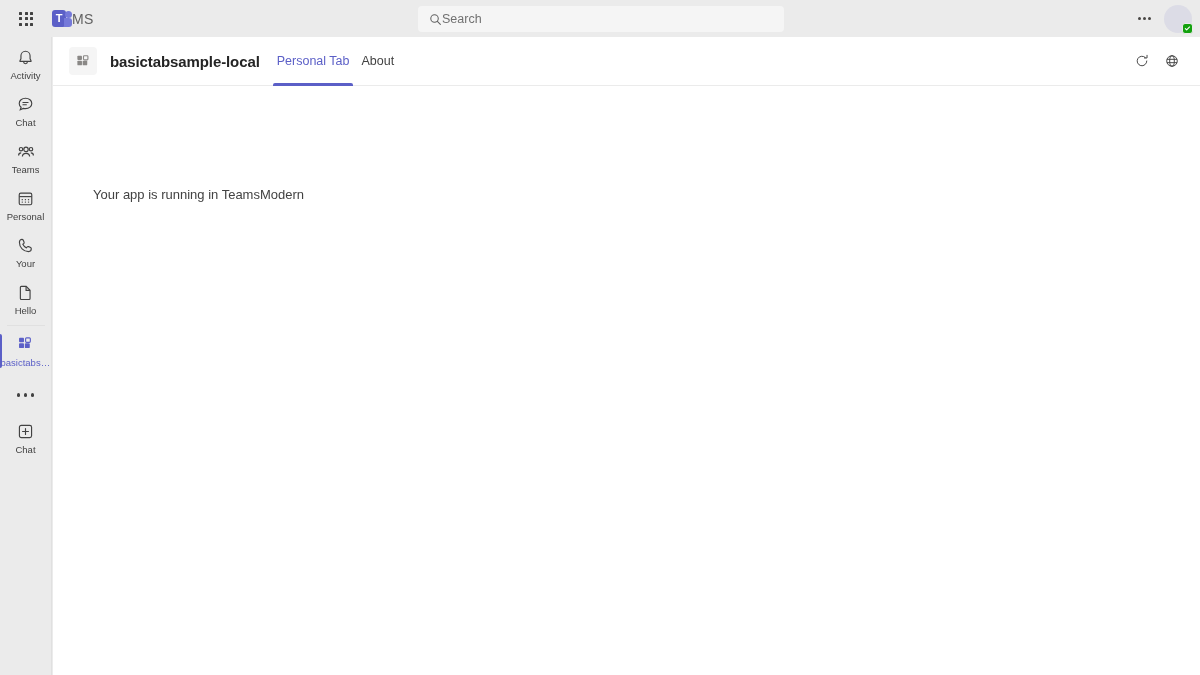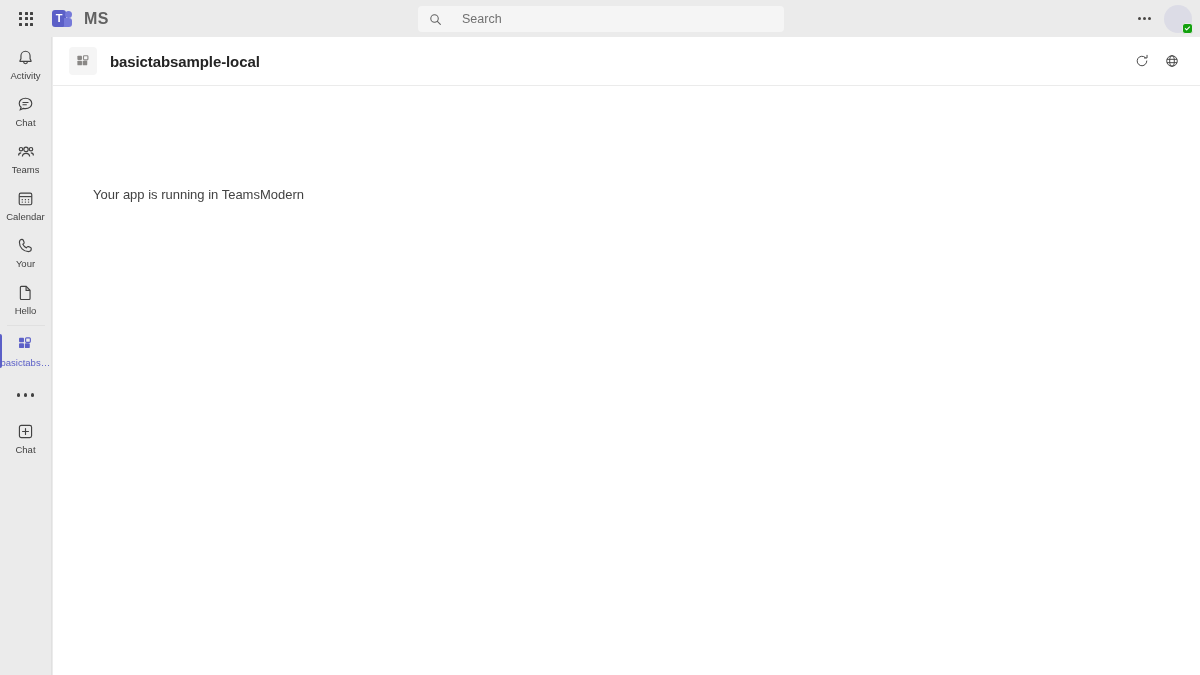--- a/index.html
+++ b/index.html
@@ -23,30 +23,30 @@
   .teams-logo { margin-left: 10px; width: 20px; height: 20px; position: relative; cursor: pointer; }
   .teams-logo .sq { position: absolute; left: 0; top: 1px; width: 14px; height: 17px;
     background: #5b5fc7; border-radius: 3px; }
   .teams-logo .tletter { position: absolute; left: 0; top: 1px; width: 14px; height: 17px;
     color: #fff; font-size: 11px; font-weight: bold; display: flex;
     align-items: center; justify-content: center; font-family: "Liberation Sans", sans-serif; }
   .teams-logo .pcircle { position: absolute; right: 0; top: 2px; width: 7px; height: 7px;
     border-radius: 50%; background: #7579d9; }
   .teams-logo .pbody { position: absolute; right: 0; top: 9px; width: 8px; height: 9px;
     border-radius: 0 3px 3px 0; background: #7579d9; }
-  .ms-tag { margin-left: 12px; font-size: 16px; color: #616161; letter-spacing: .3px; font-weight: bold; }
+  .ms-tag { margin-left: 0; font-size: 14px; color: #616161; letter-spacing: .3px; }
 
   .searchwrap { position: absolute; left: 418px; top: 6px; width: 366px; height: 26px; }
   .searchbox {
     width: 100%; height: 100%; background: #f5f5f5; border: none; border-radius: 4px;
     display: flex; align-items: center; padding-left: 11px; cursor: text;
   }
   .search-ic { width: 13px; height: 13px; flex: 0 0 auto; }
   .search-input {
-    border: none; outline: none; background: transparent; margin-left: 20px;
+    border: none; outline: none; background: transparent; margin-left: 0;
     font-family: "Liberation Sans", sans-serif; font-size: 12.5px; color: #616161; width: 300px;
   }
   .search-input::placeholder { color: #717171; }
 
   .topright { position: absolute; right: 8px; top: 0; height: 37px; display: flex; align-items: center; }
   .ellipsis-btn { width: 28px; height: 28px; display: flex; align-items: center;
     justify-content: center; cursor: pointer; }
   .ellipsis-btn span { display: block; width: 3px; height: 3px; border-radius: 50%;
     background: #484644; margin: 0 1px; }
   .avatar-wrap { position: relative; width: 28px; height: 28px; margin-left: 6px; cursor: pointer; }
@@ -213,21 +213,21 @@
     </div>
 
     <div class="rail-item">
       <span class="ic">
         <svg width="19" height="19" viewBox="0 0 20 20" fill="none" stroke="#424242" stroke-width="1.2">
           <rect x="3.4" y="4.4" width="13.2" height="12.2" rx="1.6"></rect>
           <path d="M3.4 8.0h13.2"></path>
           <path d="M6.6 11.2h.01M9.9 11.2h.01M13.2 11.2h.01M6.6 13.8h.01M9.9 13.8h.01M13.2 13.8h.01" stroke-linecap="round" stroke-width="1.5"></path>
         </svg>
       </span>
-      <span class="lbl">Calendar</span>
+      <span class="lbl">Personal</span>
     </div>
 
     <div class="rail-item">
       <span class="ic">
         <svg width="19" height="19" viewBox="0 0 20 20" fill="none" stroke="#424242" stroke-width="1.2">
           <path d="M6.2 3.6c.8 0 1.3.5 1.6 1.2l.7 1.7c.2.6.1 1.1-.4 1.5l-.9.7c.8 1.7 2.1 3 3.8 3.8l.7-.9c.4-.5.9-.6 1.5-.4l1.7.7c.7.3 1.2.8 1.2 1.6 0 1.6-1.3 2.9-2.9 2.9C7.8 16.4 3.6 12.2 3.6 6.5c0-1.6 1.3-2.9 2.6-2.9z"></path>
         </svg>
       </span>
       <span class="lbl">Your</span>
     </div>
@@ -277,20 +277,28 @@
     <div class="apphead-icon">
       <svg width="17" height="17" viewBox="0 0 20 20" fill="none">
         <rect x="2.8" y="9.0" width="5.4" height="5.4" rx="1" fill="#8a8886"></rect>
         <rect x="9.0" y="9.0" width="5.4" height="5.4" rx="1" fill="#8a8886"></rect>
         <rect x="2.8" y="3.2" width="5.4" height="4.9" rx="1" fill="#8a8886"></rect>
         <rect x="10.0" y="3.2" width="5.2" height="4.9" rx="1" fill="none" stroke="#8a8886" stroke-width="1.3"></rect>
       </svg>
     </div>
     <div class="apphead-title">basictabsample-local</div>
 
+    <div class="tabs">
+      <div class="tab active">
+        <span>Personal Tab</span>
+      </div>
+      <div class="tab">
+        <span>About</span>
+      </div>
+    </div>
 
     <div class="apphead-actions">
       <div class="hbtn">
         <svg width="16" height="16" viewBox="0 0 20 20" fill="none" stroke="#424242" stroke-width="1.2">
           <path d="M16.0 10a6 6 0 1 1-1.9-4.4" stroke-linecap="round"></path>
           <path d="M16.3 2.9v3.3h-3.3" stroke-linecap="round" stroke-linejoin="round"></path>
         </svg>
       </div>
       <div class="hbtn">
         <svg width="16" height="16" viewBox="0 0 20 20" fill="none" stroke="#424242" stroke-width="1.2">

